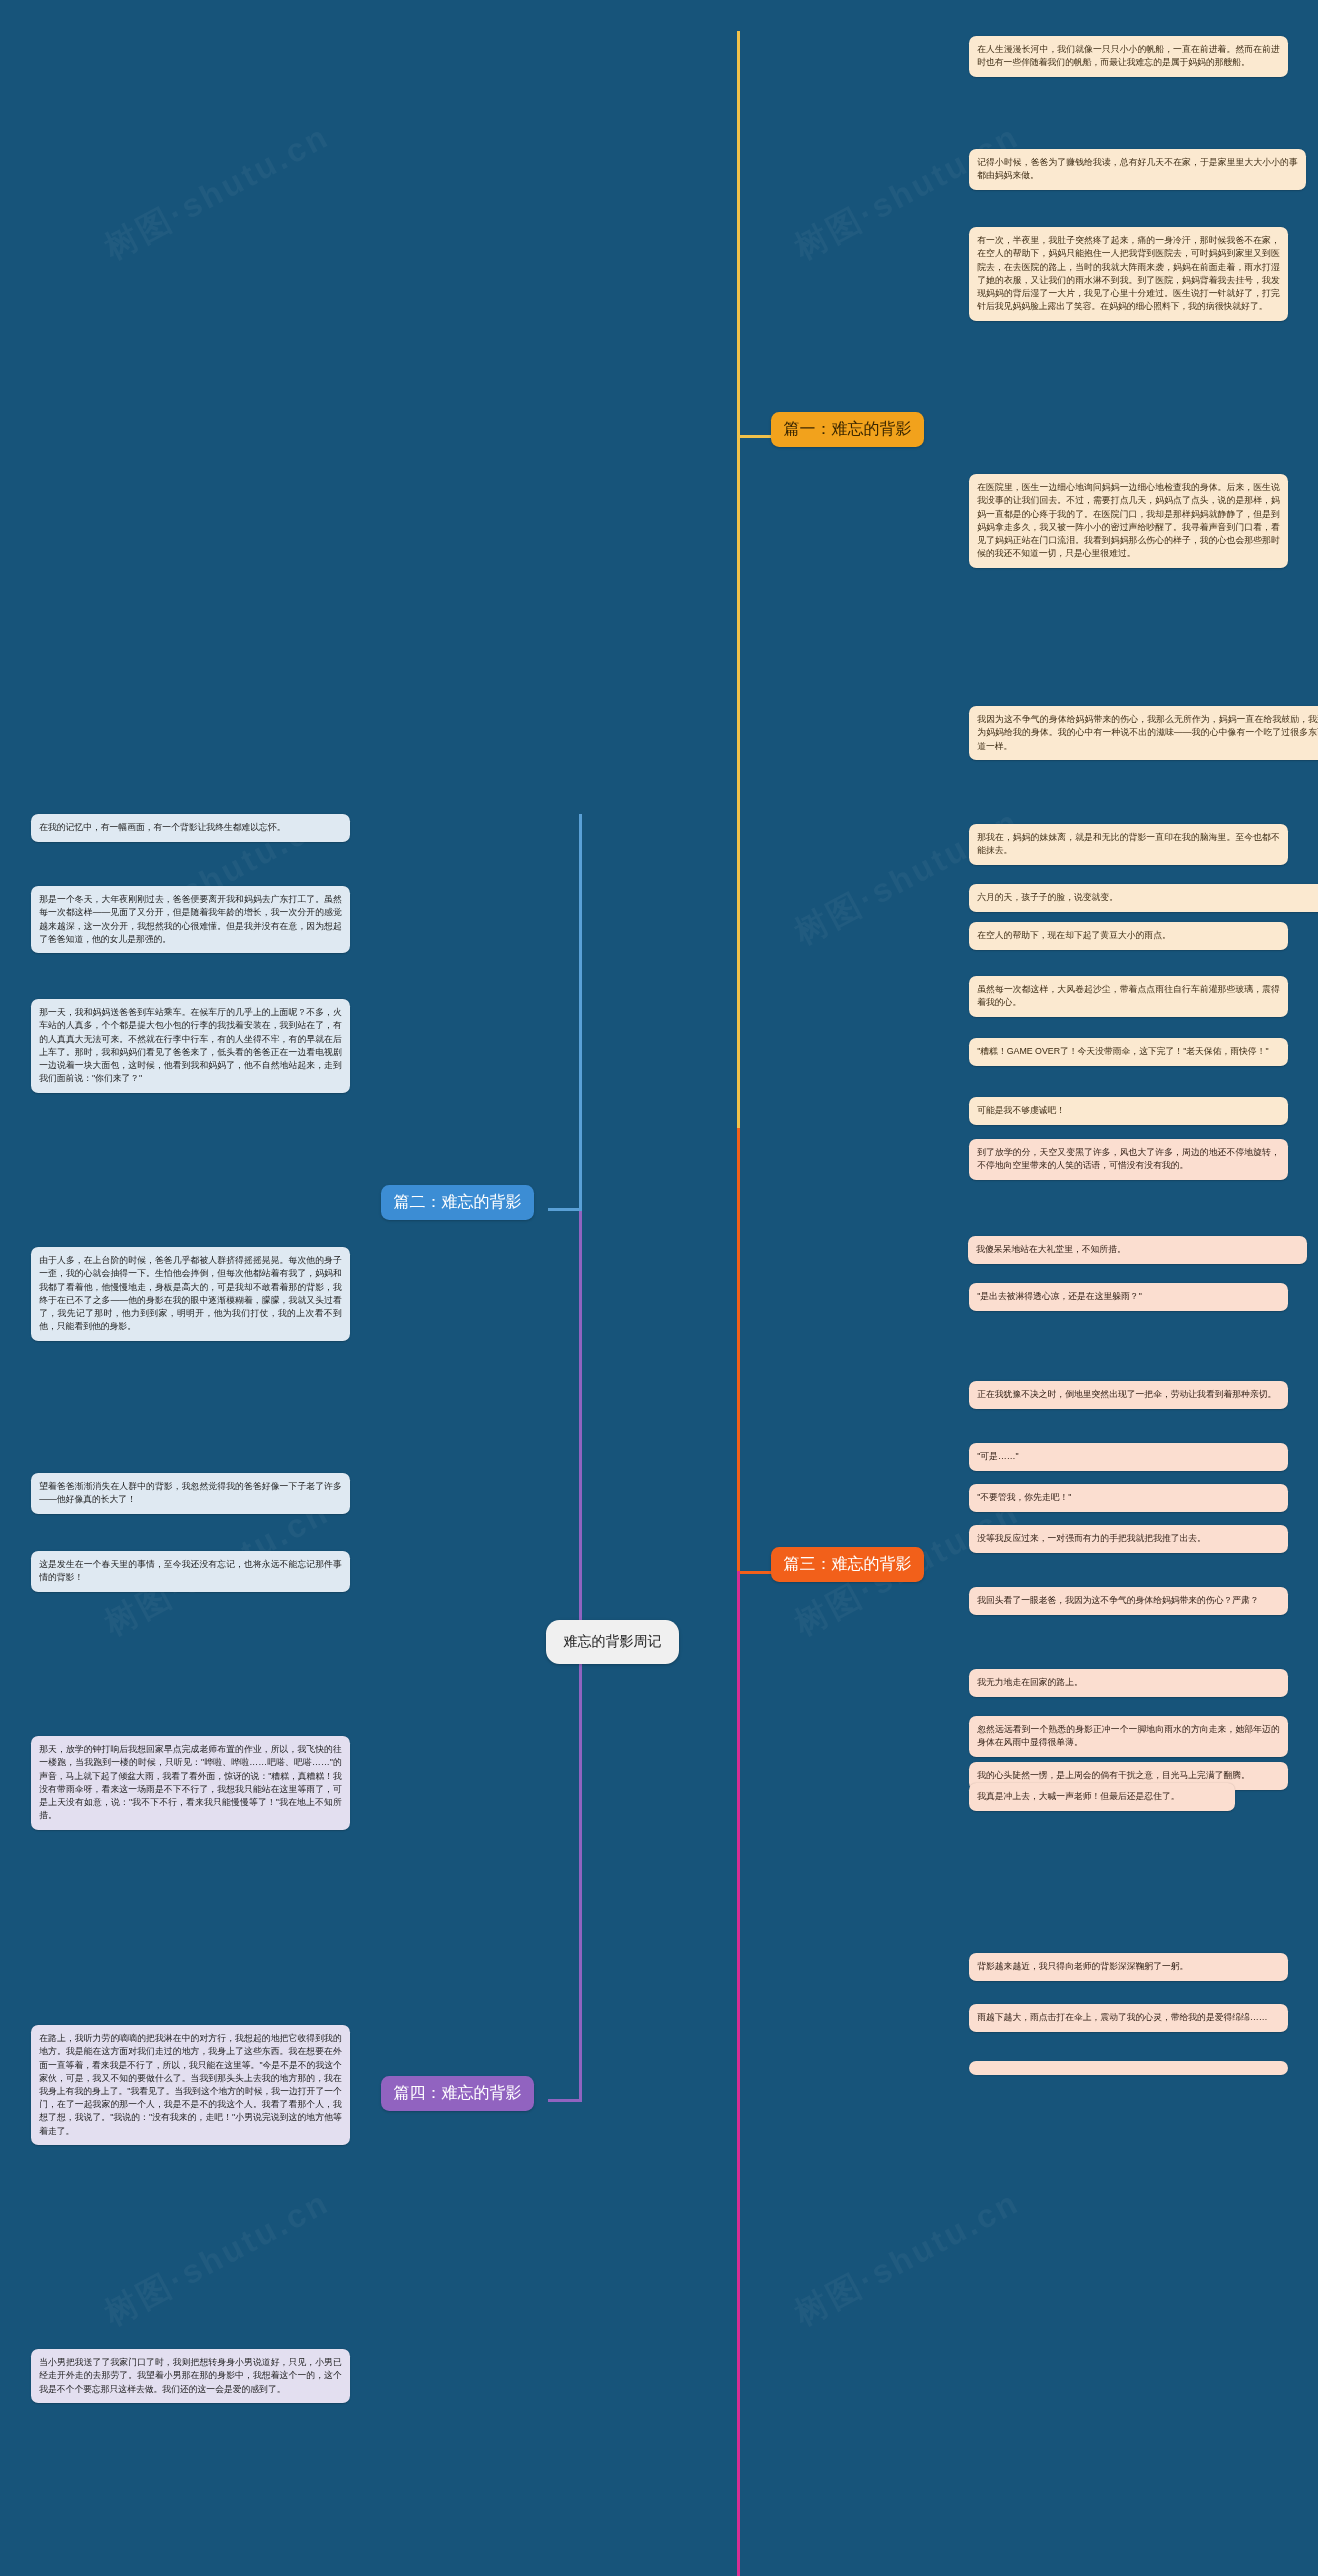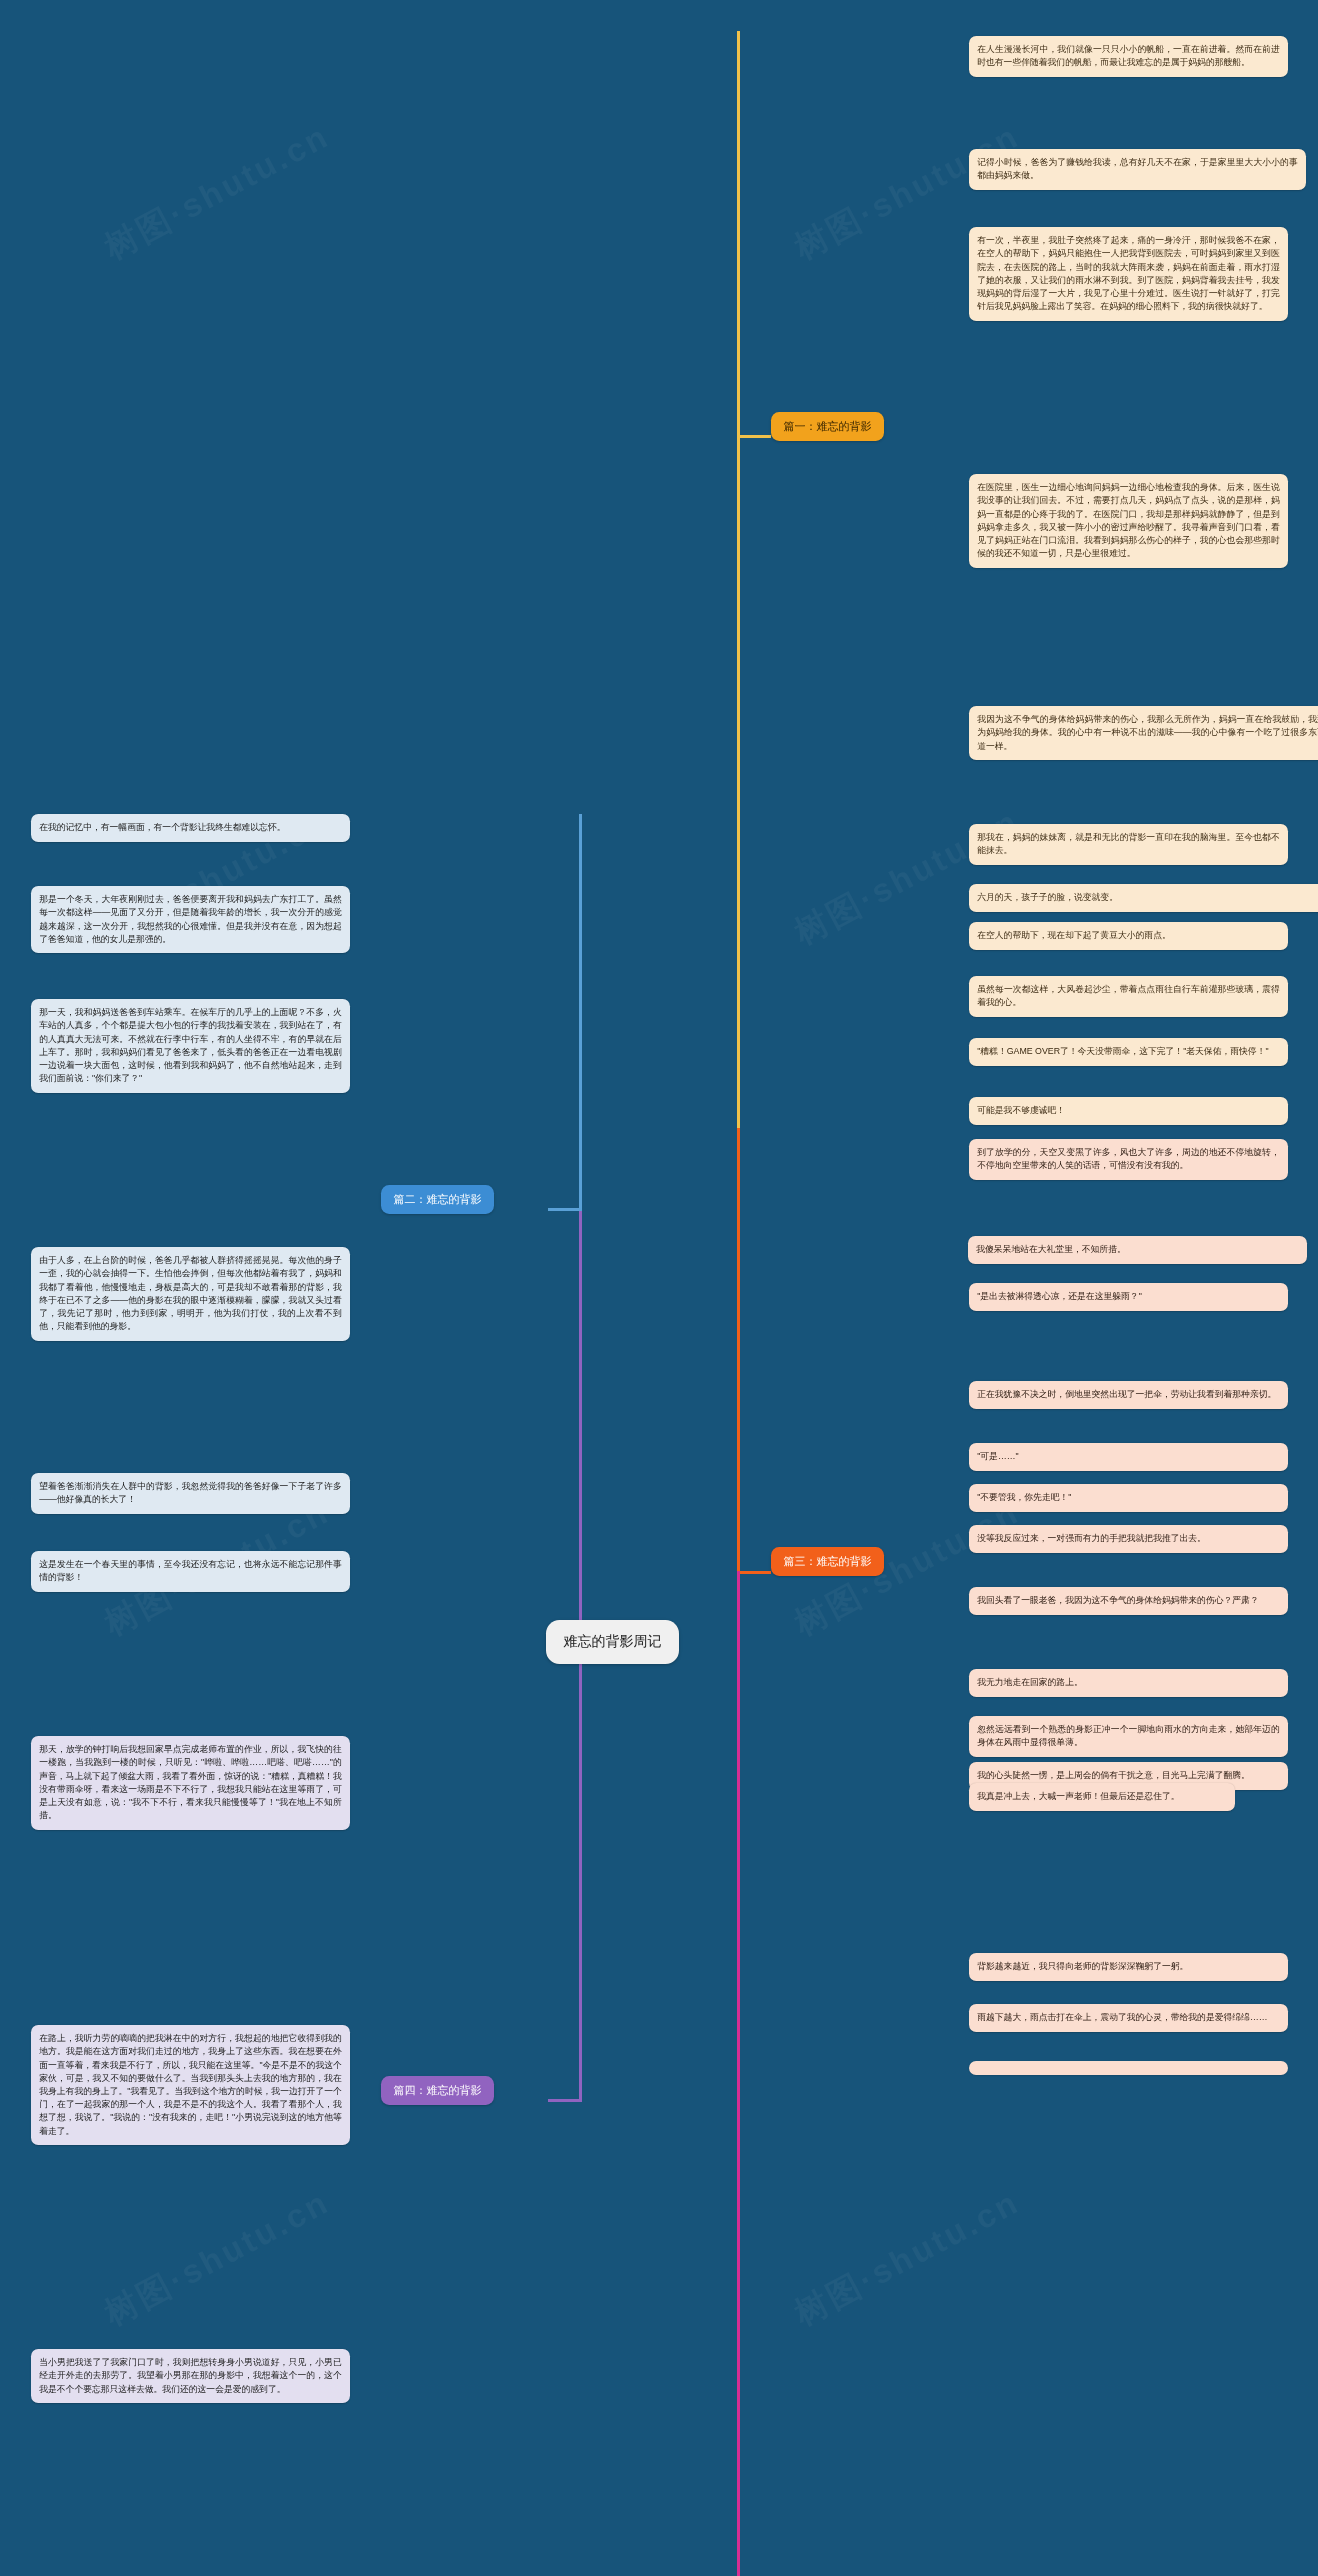--- a/index.html
+++ b/index.html
@@ -36,21 +36,21 @@
     box-shadow:0 1px 3.1px rgba(0,0,0,.25);
     z-index:6;
   }
 
   
   .branch{
     position:absolute;
     color:#fff;
     border-radius:8.2px;
     padding:7.2px 12.4px;
-    font-size:11px;
+    font-size:16px;
     white-space:nowrap;
     z-index:6;
     box-shadow:0 1px 2.6px rgba(0,0,0,.22);
   }
   .branch.b1{ background:#f2a21c; color:#3a2600; }
   .branch.b2{ background:#3c8dd4; }
   .branch.b3{ background:#f2601a; }
   .branch.b4{ background:#9163c0; }
 
   

